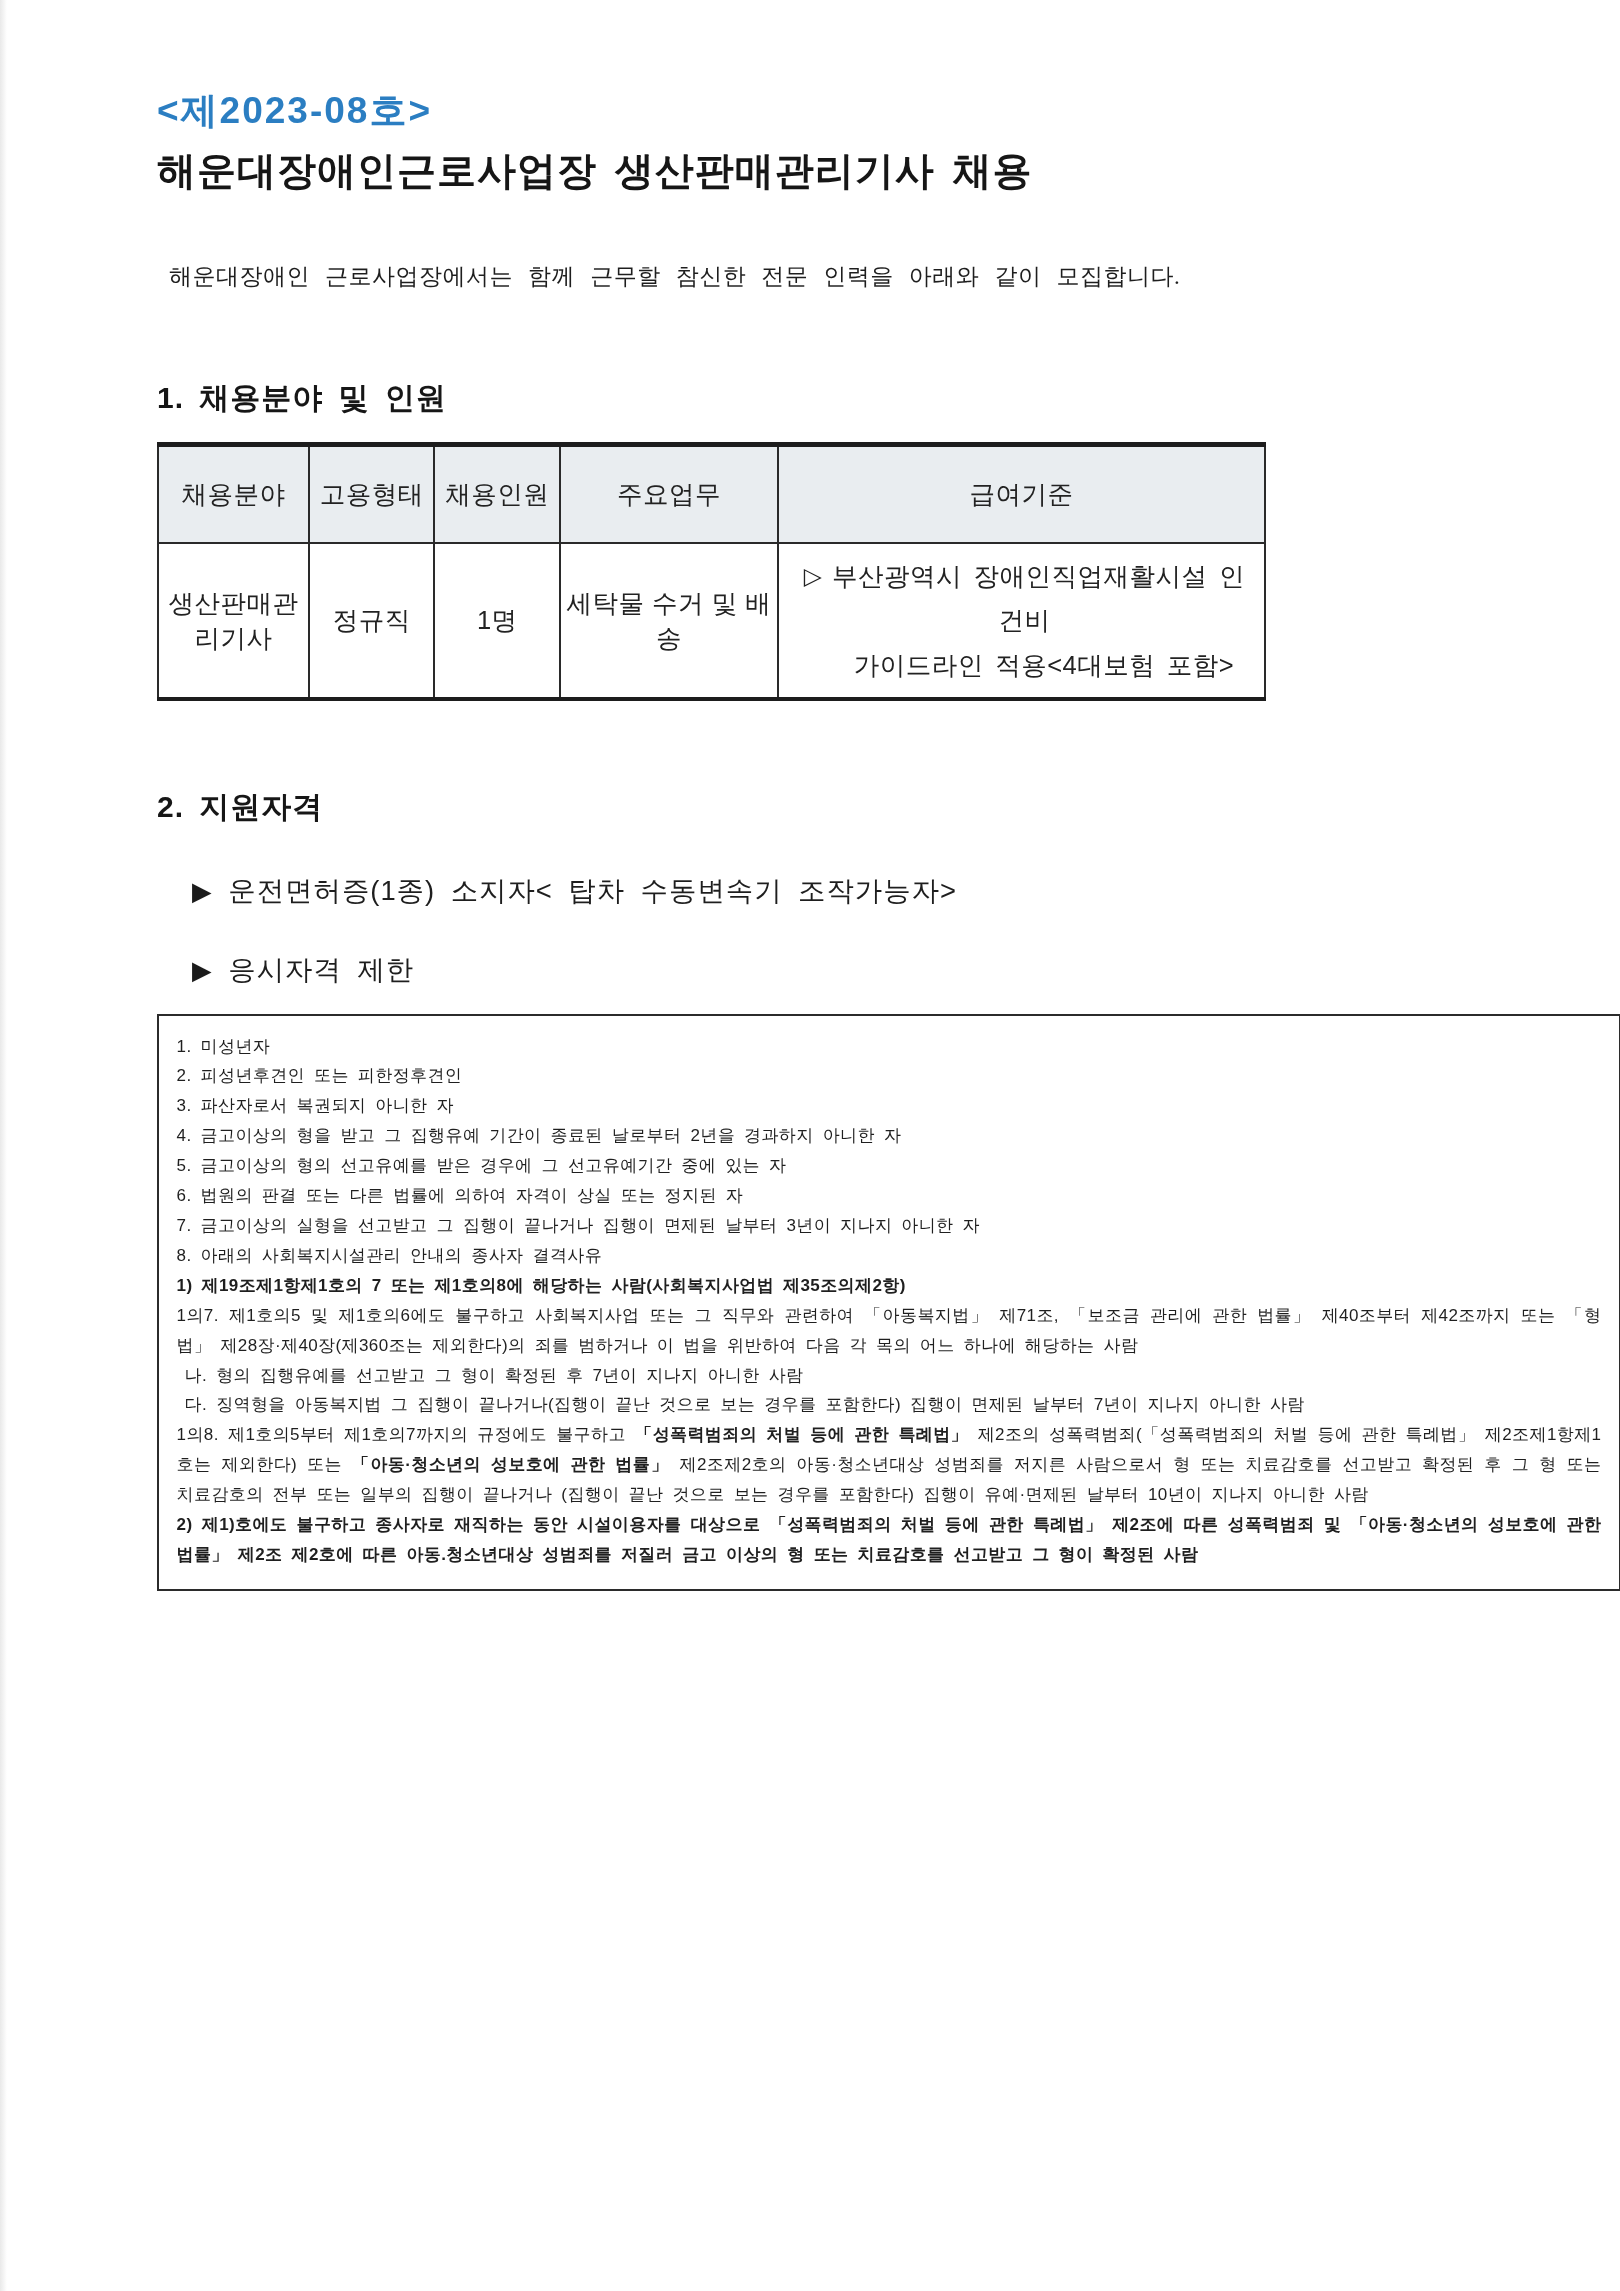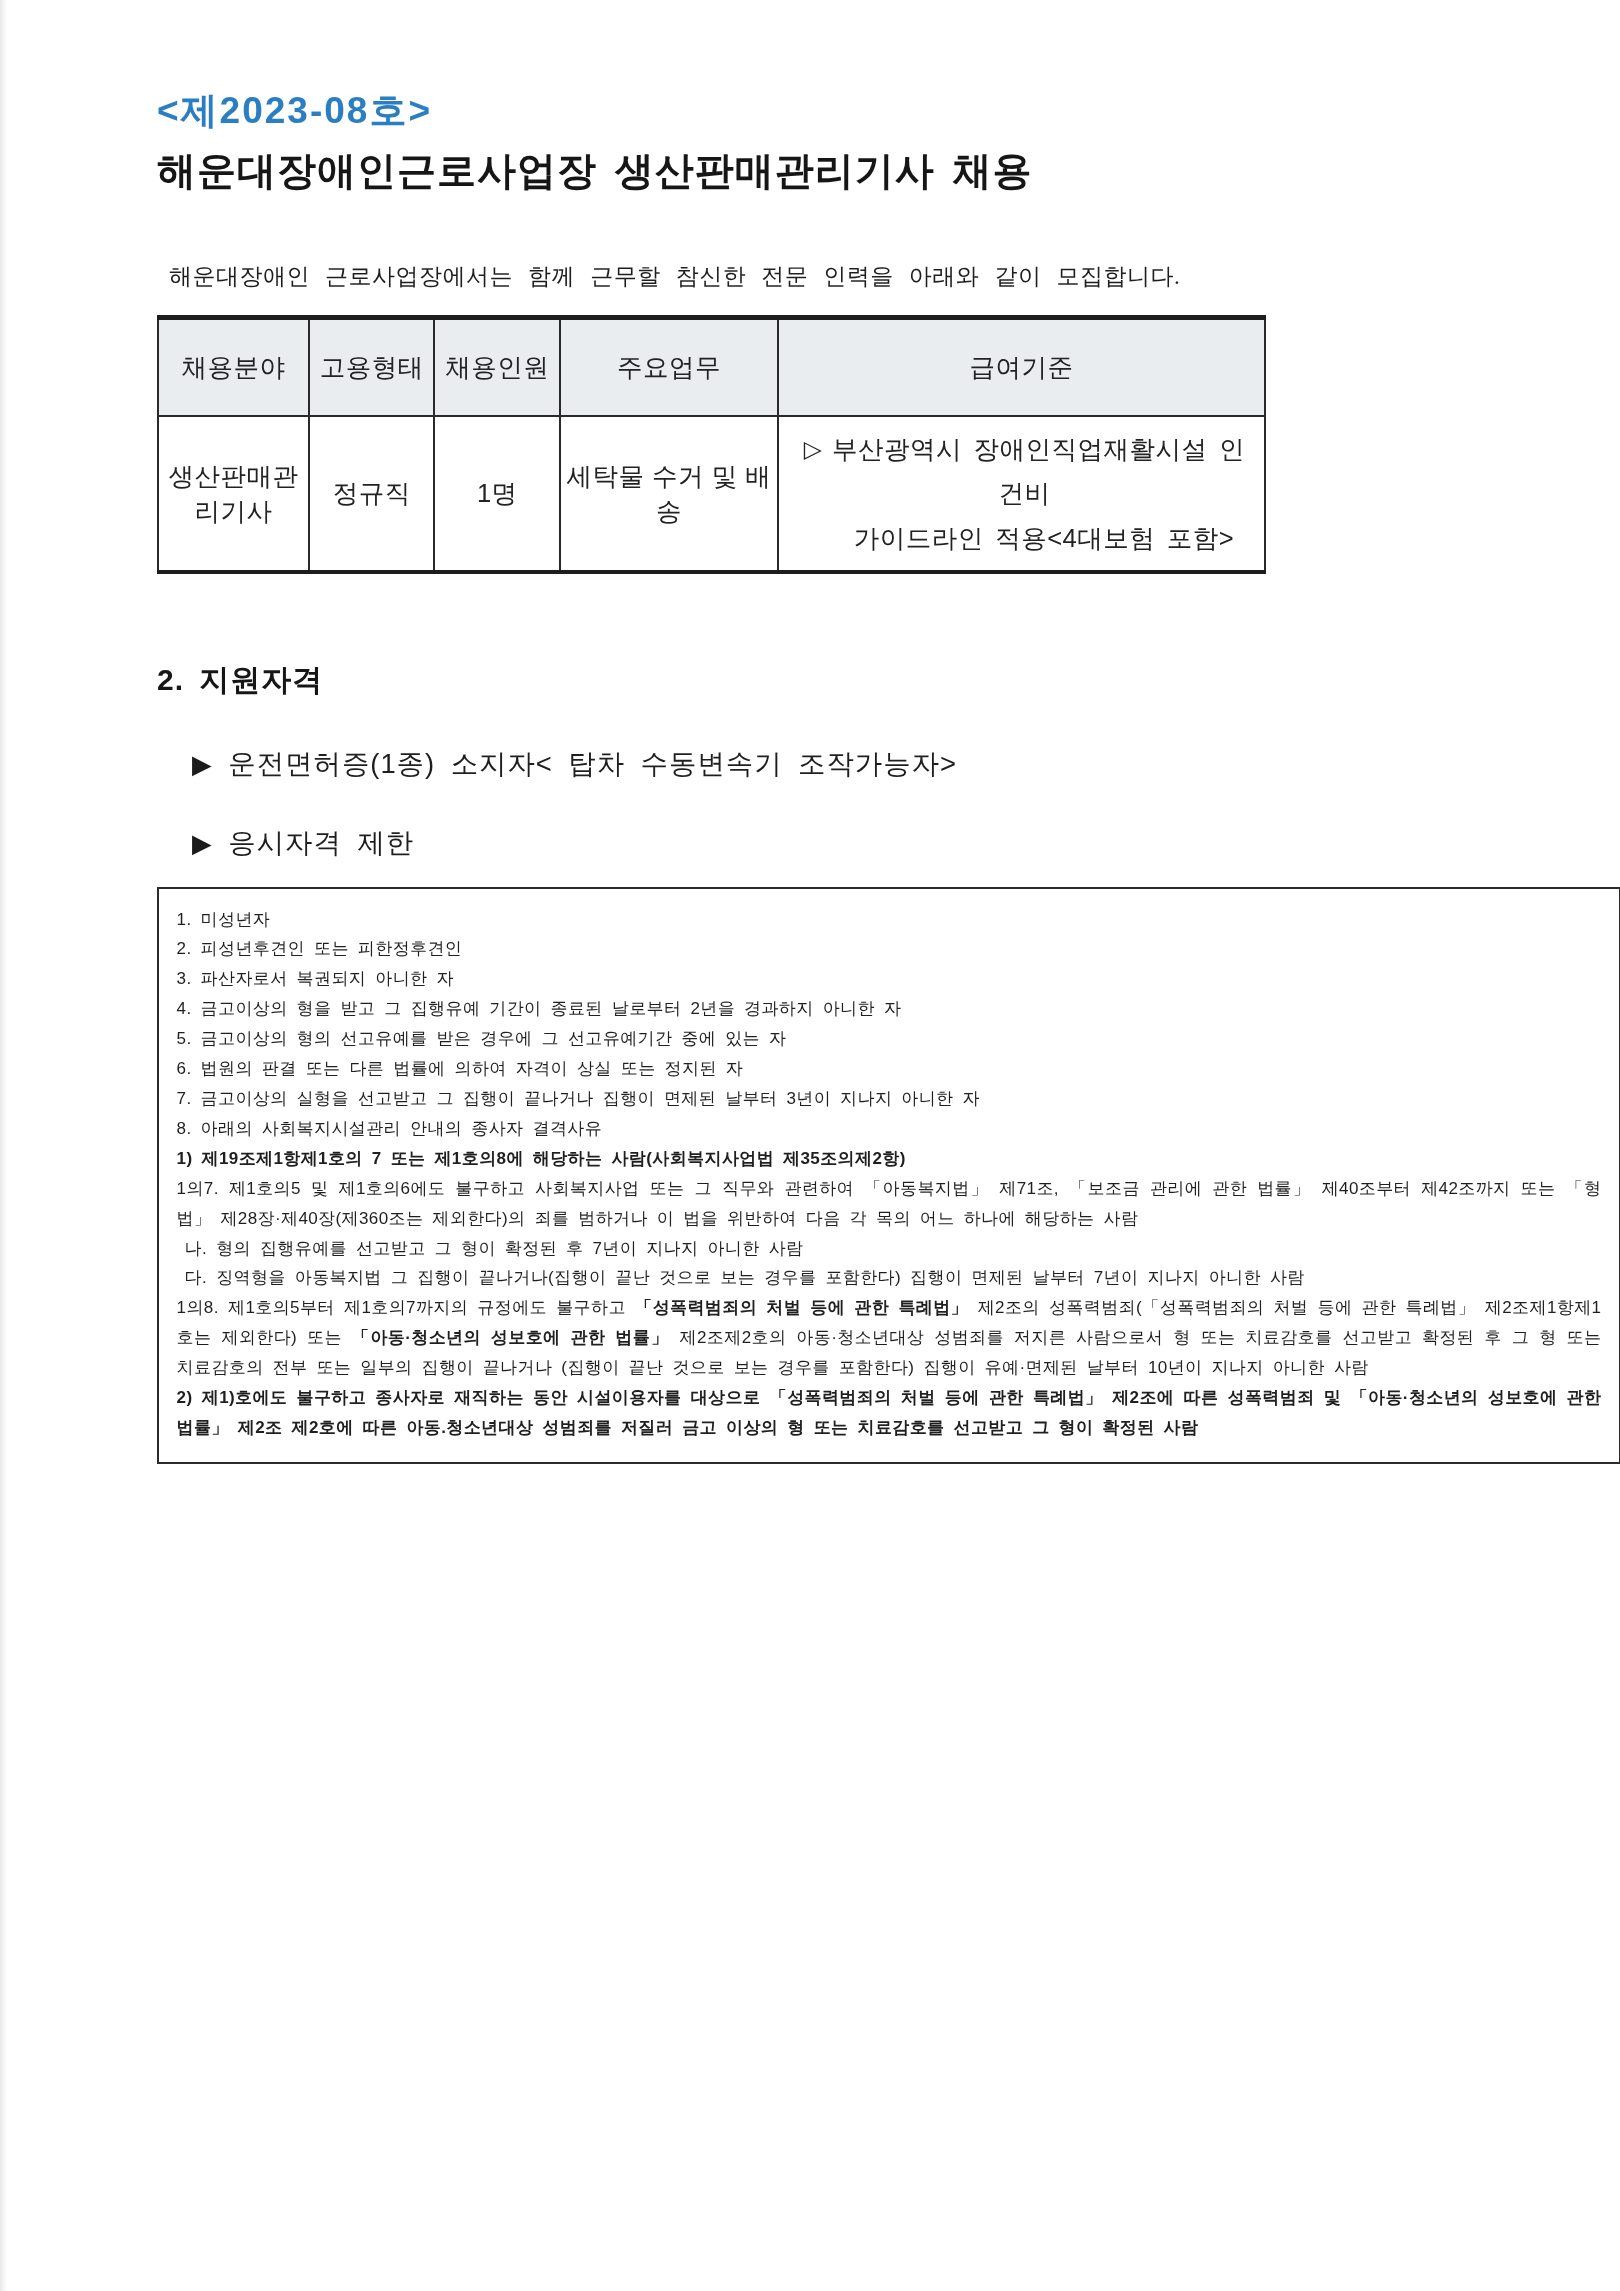--- a/index.html
+++ b/index.html
@@ -113,20 +113,21 @@
 <div class="scan-edge"></div>
 
 <div class="page">
 
   <div class="notice-number">&lt;제2023-08호&gt;</div>
 
   <h1 class="doc-title">해운대장애인근로사업장 생산판매관리기사 채용</h1>
 
   <p class="intro">해운대장애인 근로사업장에서는 함께 근무할 참신한 전문 인력을 아래와 같이 모집합니다.</p>
 
+  <h2 class="sec-heading">1. 채용분야 및 인원</h2>
 
   <table class="recruit">
     <colgroup>
       <col style="width:178px">
         <col style="width:147px">
         <col style="width:147px">
         <col style="width:260px">
         <col style="width:573px">
     </colgroup>
     <thead>

